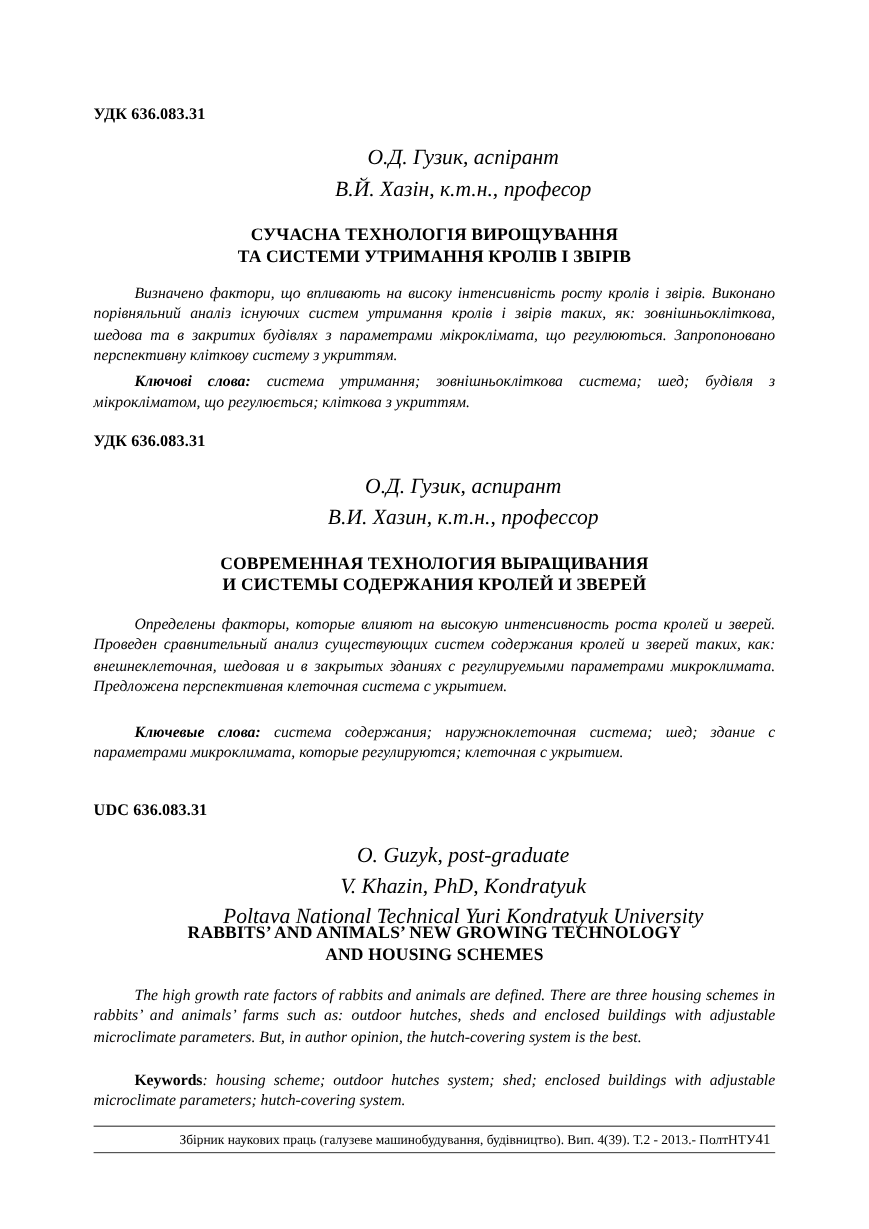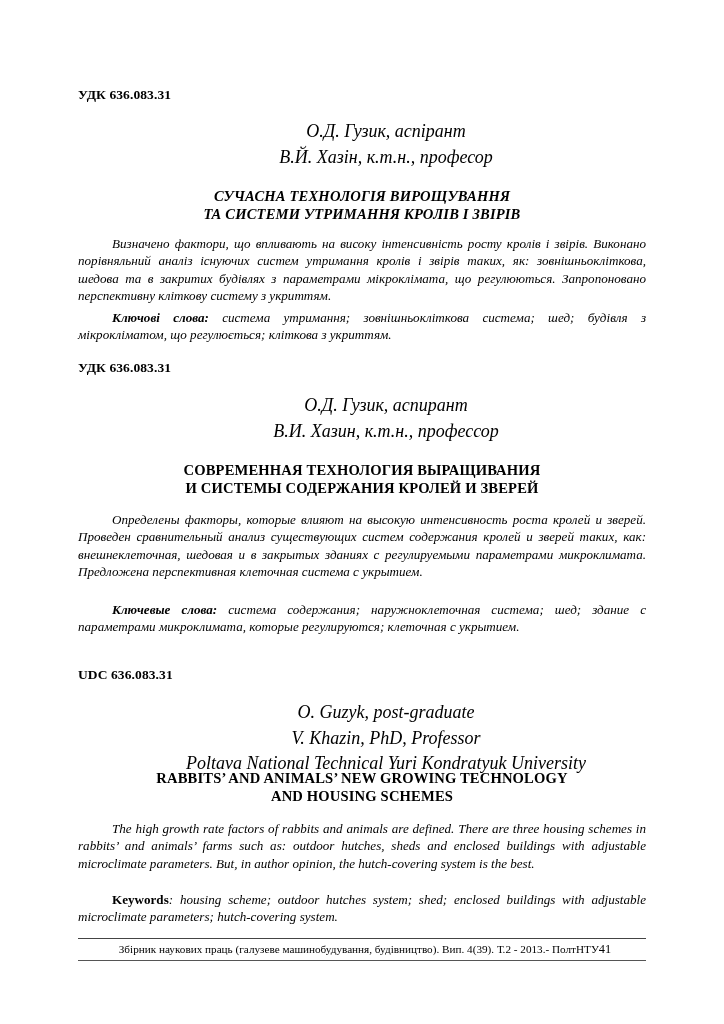--- a/index.html
+++ b/index.html
@@ -71,21 +71,21 @@
   }
   .keywords .kw-label {
     font-weight: bold;
     font-style: italic;
   }
   .keywords.eng .kw-label { font-style: normal; font-weight: bold; }
 
   
   #udc-ua      { position: absolute; left: 0;   top: 87px;  }
   #authors-ua  { position: absolute; right: 0;  top: 119px; width: 520px; }
-  #title-ua    { position: absolute; left: 0;   top: 187px; width: 568px; font-style: italic; }
+  #title-ua    { position: absolute; left: 0;   top: 187px; width: 568px; }
   #abstract-ua { position: absolute; left: 0;   top: 235px; width: 568px; }
   #keywords-ua { position: absolute; left: 0;   top: 309px; width: 568px; }
 
   #udc-ru      { position: absolute; left: 0;   top: 360px; }
   #authors-ru  { position: absolute; right: 0;  top: 393px; width: 520px; }
   #title-ru    { position: absolute; left: 0;   top: 461px; width: 568px; }
   #abstract-ru { position: absolute; left: 0;   top: 511px; width: 568px; }
   #keywords-ru { position: absolute; left: 0;   top: 601px; width: 568px; }
 
   #udc-en      { position: absolute; left: 0;   top: 667px; }
@@ -103,21 +103,21 @@
   }
   .footer .rule {
     height: 1px;
     background: #444444;
     width: 100%;
   }
   .footer .rule.bottom { background: #555555; }
   .footer-row {
     display: flex;
     align-items: baseline;
-    justify-content: center;
+    justify-content: flex-end;
     padding: 3px 0 3px 10px;
     font-size: 11.2px;
     line-height: 1.2;
   }
   .footer-text { white-space: nowrap; }
   .footer-page { font-size: 12.4px; padding-right: 4px; }
 </style>
 </head>
 <body>
 
@@ -156,21 +156,21 @@
   <p class="abstract" id="abstract-ru">Определены факторы, которые влияют на высокую  интенсивность роста кролей и зверей. Проведен сравнительный анализ существующих систем содержания кролей и зверей таких, как: внешнеклеточная, шедовая и в закрытых зданиях с регулируемыми параметрами микроклимата. Предложена перспективная клеточная система с укрытием.</p>
 
   <p class="keywords" id="keywords-ru">
     <span class="kw-label">Ключевые слова:</span><span> система содержания; наружноклеточная система; шед; здание с параметрами   микроклимата, которые регулируются; клеточная с укрытием.</span>
   </p>
 
   <p class="udc" id="udc-en">UDC 636.083.31</p>
 
   <div class="authors" id="authors-en">
     <span class="line">O. Guzyk, post-graduate</span>
-    <span class="line">V. Khazin, PhD, Professor</span>
+    <span class="line">V. Khazin, PhD, Kondratyuk</span>
     <span class="line">Poltava National Technical Yuri Kondratyuk University</span>
   </div>
 
   <h1 class="title" id="title-en">
     <span class="line">RABBITS’ AND ANIMALS’ NEW GROWING TECHNOLOGY</span>
     <span class="line">AND HOUSING SCHEMES</span>
   </h1>
 
   <p class="abstract" id="abstract-en">The high growth rate factors of rabbits and animals are defined. There are three housing schemes in rabbits’ and animals’ farms such as: outdoor hutches, sheds and enclosed buildings with adjustable microclimate parameters. But, in author opinion, the hutch-covering system is the best.</p>
 

